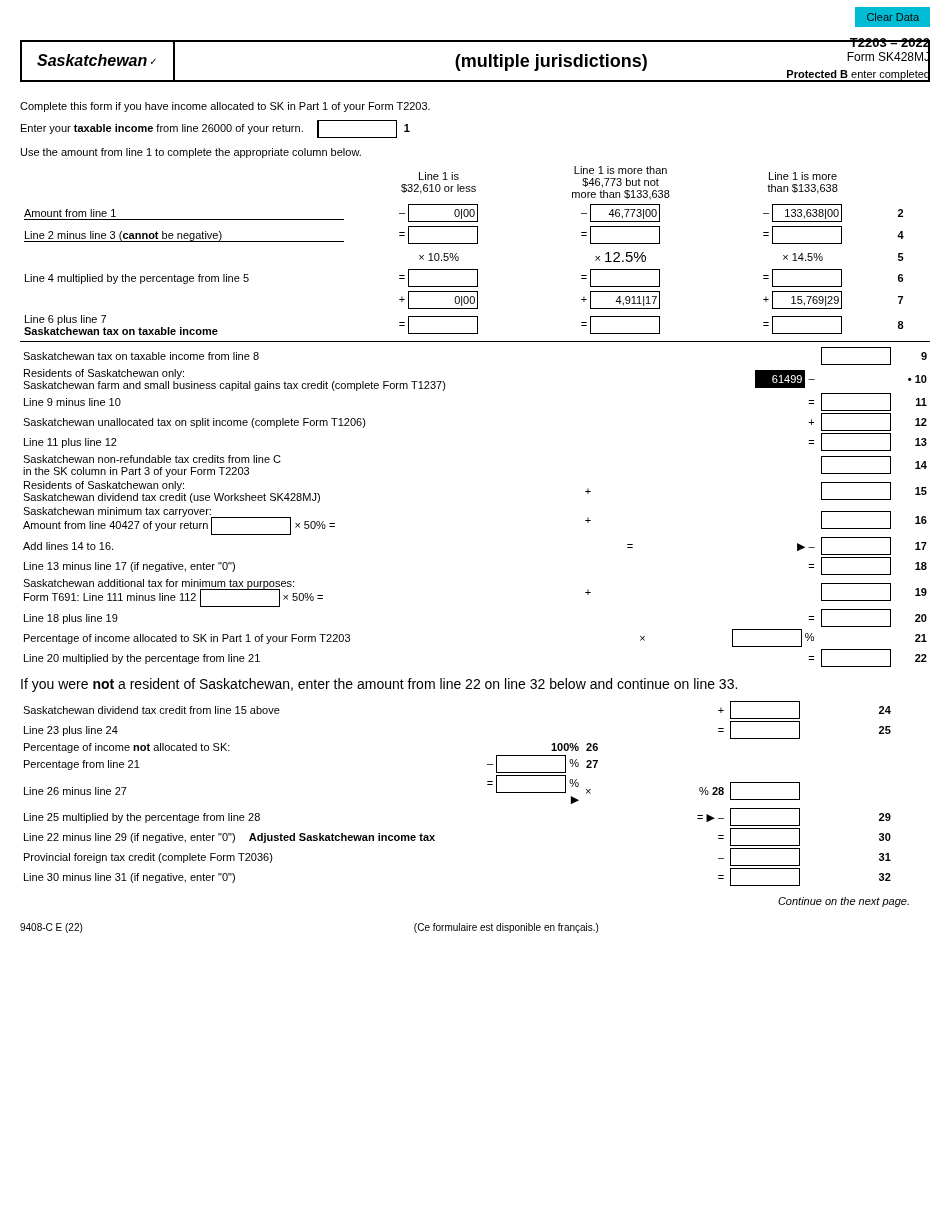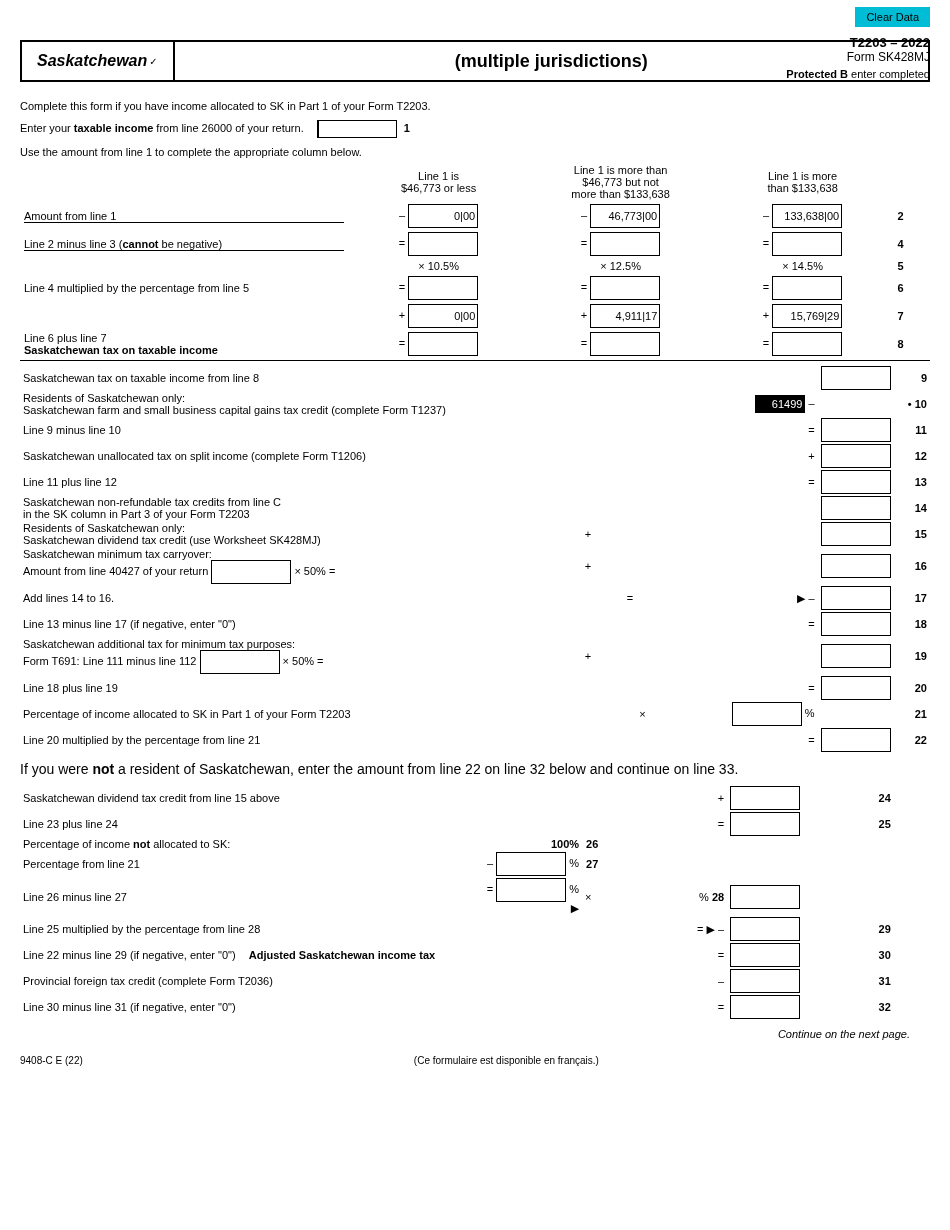--- a/index.html
+++ b/index.html
@@ -118,21 +118,21 @@
     }
     .form-table .line-num {
       text-align: right;
       font-weight: bold;
       white-space: nowrap;
       padding-left: 4px;
       width: 30px;
     }
     .input-box {
       border: 1px solid #000;
-      height: 24px;
+      height: 18px;
       min-width: 70px;
       display: inline-flex;
       align-items: center;
       justify-content: flex-end;
       padding-right: 2px;
       font-size: 11px;
       background: #fff;
       vertical-align: middle;
     }
     .highlight-box {
@@ -212,21 +212,21 @@
       <col style="width:20%">
       <col style="width:20%">
       <col style="width:4%">
     </colgroup>
 
     <tbody>
         <tr>
       <td></td>
       <td class="col-header">
         <span>Line 1 is</span><br>
-        <span>$46,773 or less</span>
+        <span>$32,610 or less</span>
       </td>
       <td class="col-header">
         <span>Line 1 is more than</span><br>
         <span>$46,773 but not</span><br>
         <span>more than $133,638</span>
       </td>
       <td class="col-header">
         <span>Line 1 is more</span><br>
         <span>than $133,638</span>
       </td>
@@ -272,21 +272,21 @@
     </tr>
 
     <tr>
       <td></td>
       <td class="cell-center">
         <span>×</span>
         <span style="font-size:11px;">10.5%</span>
       </td>
       <td class="cell-center">
         <span>×</span>
-        <span style="font-size:11px;">12.5%</span>
+        <span style="font-size:15px;">12.5%</span>
       </td>
       <td class="cell-center">
         <span>×</span>
         <span style="font-size:11px;">14.5%</span>
       </td>
       <td class="line-num"><strong>5</strong></td>
     </tr>
 
     <tr>
       <td>Line 4 multiplied by the percentage from line 5</td>

